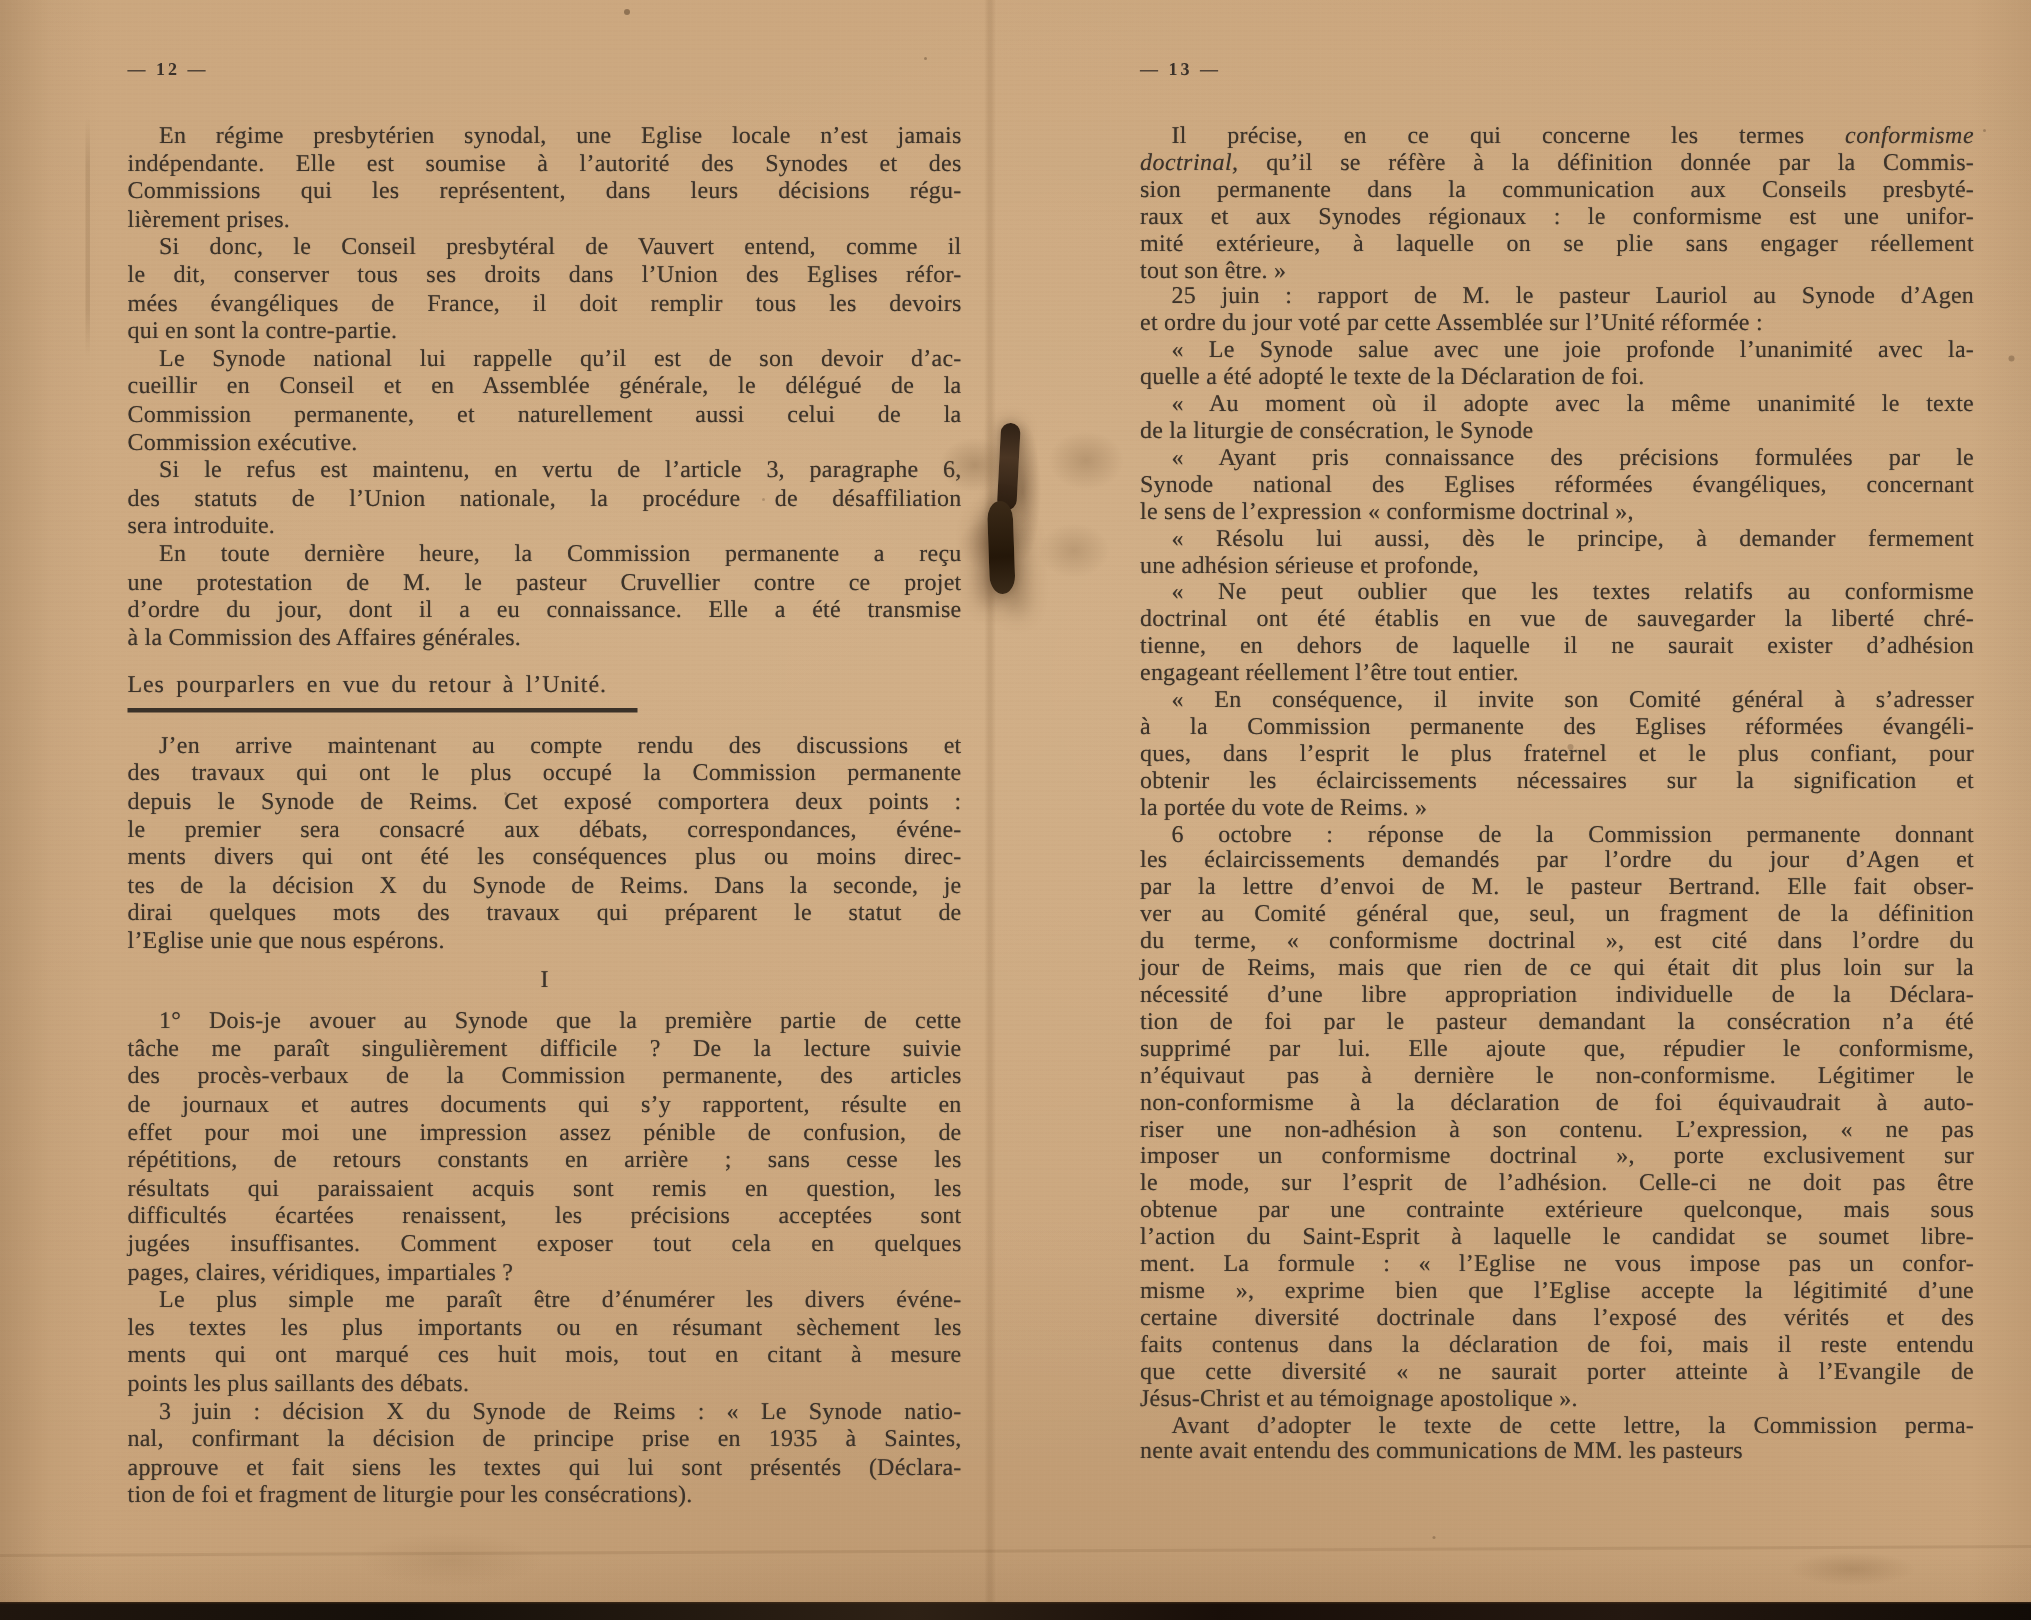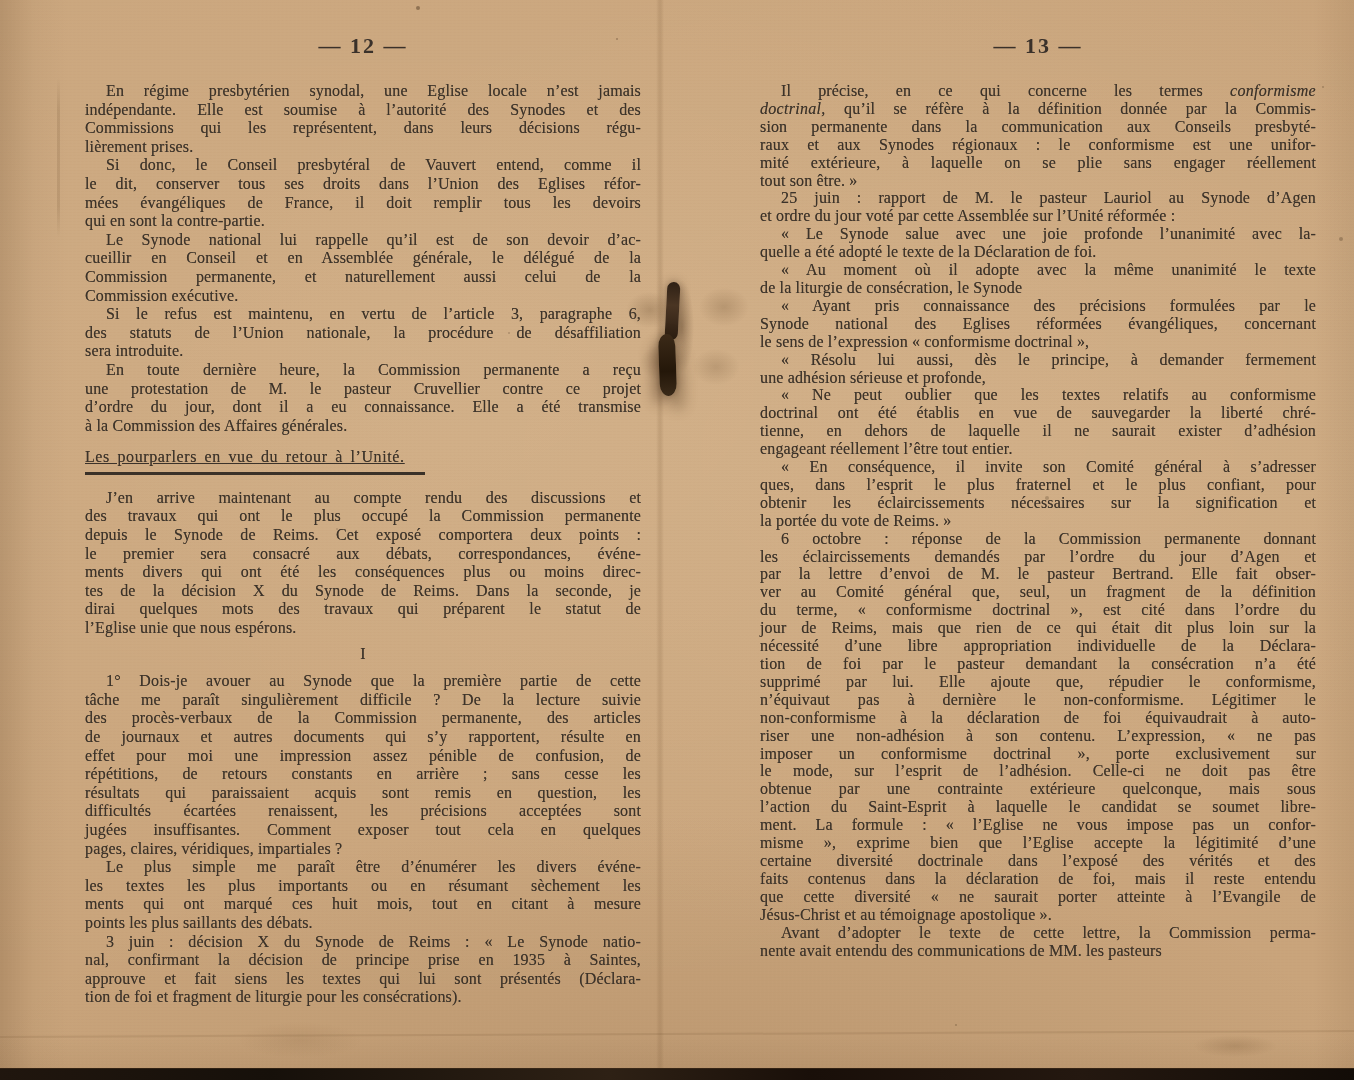--- a/index.html
+++ b/index.html
@@ -73,34 +73,34 @@
       508px 332px 0 0 rgba(70,50,30,.25),
       1340px 238px 0 1px rgba(70,50,30,.3),
       955px 1024px 0 0 rgba(70,50,30,.3),
       336px 528px 0 0 rgba(70,50,30,.22),
       1046px 497px 0 1px rgba(70,50,30,.25);
   }
   .page{position:absolute;top:36px;width:556px;color:#3c332a;}
   .page-left{left:85px;}
   .page-right{left:760px;}
   .page-number{
-    text-align:center;font-size:22px;letter-spacing:2px;line-height:20px;
+    text-align:left;font-size:12px;letter-spacing:2px;line-height:20px;
     margin-bottom:26px;font-weight:bold;color:#3a312a;
   }
   .page-body{font-size:16px;letter-spacing:.15px;
     text-shadow:0 0 .6px rgba(62,50,38,.6);}
   .page-left .page-body{line-height:18.6px;margin-top:12px;}
   .page-right .page-body{line-height:17.9px;}
   .line{text-align:justify;text-align-last:justify;}
   .line.last{text-align-last:left;}
   .block.para .line.first{text-indent:21px;}
   .block.heading{margin:13px 0 14px;}
   .block.heading .line{text-align:left;text-align-last:left;}
   .hd{display:inline-block;border-bottom:3px solid #3a3128;padding-bottom:5px;padding-right:20px;
-      letter-spacing:.6px;word-spacing:3px;text-decoration:underline;}
+      letter-spacing:.6px;word-spacing:3px;}
   .block.roman{margin:7px 0 9px;}
   .block.roman .line{text-align:center;text-align-last:center;}
   i{letter-spacing:.3px;}
 </style>
 </head>
 <body>
 
 <div class="scan">
   <div class="paper"></div>
   <div class="grain"></div>
@@ -217,20 +217,21 @@
           <div class="line last">une adhésion sérieuse et profonde,</div>
         </div>
         <div class="block para">
           <div class="line first">« Ne peut oublier que les textes relatifs au conformisme</div>
           <div class="line">doctrinal ont été établis en vue de sauvegarder la liberté chré-</div>
           <div class="line">tienne, en dehors de laquelle il ne saurait exister d’adhésion</div>
           <div class="line last">engageant réellement l’être tout entier.</div>
         </div>
         <div class="block para">
           <div class="line first">« En conséquence, il invite son Comité général à s’adresser</div>
+          <div class="line">à la Commission permanente des Eglises réformées évangéli-</div>
           <div class="line">ques, dans l’esprit le plus fraternel et le plus confiant, pour</div>
           <div class="line">obtenir les éclaircissements nécessaires sur la signification et</div>
           <div class="line last">la portée du vote de Reims. »</div>
         </div>
         <div class="block para">
           <div class="line first">6 octobre : réponse de la Commission permanente donnant</div>
           <div class="line">les éclaircissements demandés par l’ordre du jour d’Agen et</div>
           <div class="line">par la lettre d’envoi de M. le pasteur Bertrand. Elle fait obser-</div>
           <div class="line">ver au Comité général que, seul, un fragment de la définition</div>
           <div class="line">du terme, « conformisme doctrinal », est cité dans l’ordre du</div>

